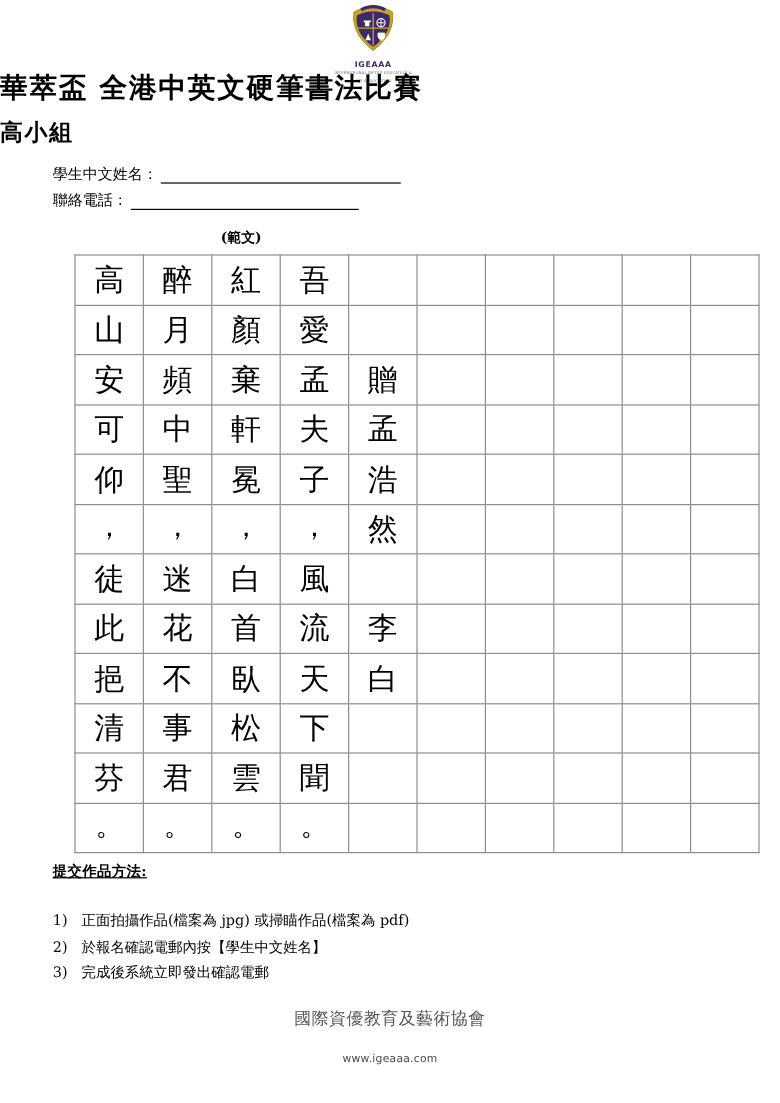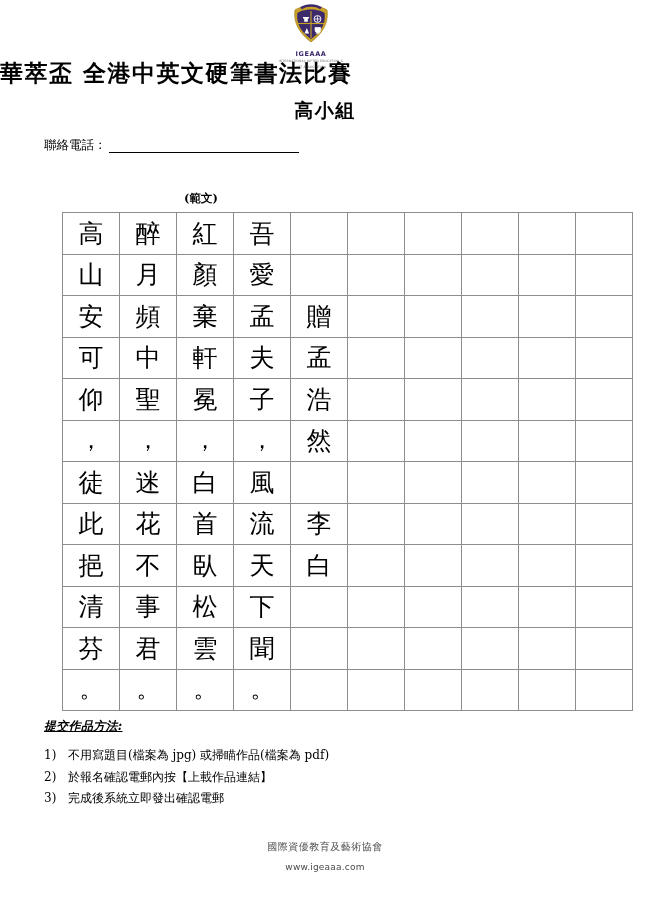--- a/index.html
+++ b/index.html
@@ -57,21 +57,20 @@
     font-weight: bold;
     font-size: 23px;
     letter-spacing: 1.5px;
     color: #000;
   }
   #title-sub {
     position: absolute;
     top: 98px;
     left: 0;
     width: 650px;
-    text-align: center;
     font-family: "DejaVu Serif", "Liberation Serif", serif;
     font-weight: bold;
     font-size: 19px;
     letter-spacing: 1.5px;
     color: #000;
   }
 
   
   #form-fields {
     position: absolute;
@@ -154,23 +153,22 @@
     top: 718px;
     left: 44px;
     width: 520px;
     font-family: "DejaVu Serif", "Liberation Serif", serif;
     font-size: 12px;
     color: #000;
   }
   #instr-heading {
     font-weight: bold;
     text-decoration: underline;
-    margin-bottom: 13px;
+    margin-bottom: 25px;
     letter-spacing: 0.3px;
-    font-style: italic;
   }
   .instr-item {
     display: flex;
     margin-bottom: 6.5px;
     line-height: 15px;
   }
   .instr-num {
     width: 24px;
     flex: 0 0 24px;
   }
@@ -180,23 +178,23 @@
   #footer {
     position: absolute;
     top: 840px;
     left: 0;
     width: 650px;
     text-align: center;
     color: #555555;
   }
   #footer-org {
     font-family: "DejaVu Serif", "Liberation Serif", serif;
-    font-size: 10px;
+    font-size: 14px;
     letter-spacing: 0.5px;
-    margin-bottom: 8px;
+    margin-bottom: 20px;
   }
   #footer-url {
     font-family: "DejaVu Sans", "Liberation Sans", sans-serif;
     font-size: 9px;
     letter-spacing: 0.2px;
     color: #4a4a4a;
   }
 </style>
 </head>
 <body>
@@ -219,20 +217,24 @@
   <div class="logo-word">IGEAAA</div>
   <div class="logo-sub">INTERNATIONAL GIFTED EDUCATION &amp;</div>
   <div class="logo-sub">ART ASSOCIATION</div>
 </div>
 
 <div id="title-main">華萃盃 全港中英文硬筆書法比賽</div>
 <div id="title-sub">高小組</div>
 
 <div id="form-fields">
   <div class="form-row">
+    <span class="form-label">學生中文姓名：</span>
+    <span class="form-line line-name"></span>
+  </div>
+  <div class="form-row">
     <span class="form-label">聯絡電話：</span>
     <span class="form-line line-phone"></span>
   </div>
 </div>
 
 <div id="caption-row">
   <span id="caption-sample">(範文)</span>
 </div>
 
 <table id="writing-grid">
@@ -381,25 +383,25 @@
         <td></td>
         <td></td>
       </tr>
     </tbody>
 </table>
 
 <div id="instructions">
   <div id="instr-heading">提交作品方法:</div>
   <div class="instr-item">
     <span class="instr-num">1)</span>
-    <span class="instr-text">不用寫題目(檔案為 jpg) 或掃瞄作品(檔案為 pdf)</span>
+    <span class="instr-text">正面拍攝作品(檔案為 jpg) 或掃瞄作品(檔案為 pdf)</span>
   </div>
   <div class="instr-item">
     <span class="instr-num">2)</span>
-    <span class="instr-text">於報名確認電郵內按【上載作品連結】</span>
+    <span class="instr-text">於報名確認電郵內按【學生中文姓名】</span>
   </div>
   <div class="instr-item">
     <span class="instr-num">3)</span>
     <span class="instr-text">完成後系統立即發出確認電郵</span>
   </div>
 </div>
 
 <div id="footer">
   <div id="footer-org">國際資優教育及藝術協會</div>
   <div id="footer-url">www.igeaaa.com</div>

